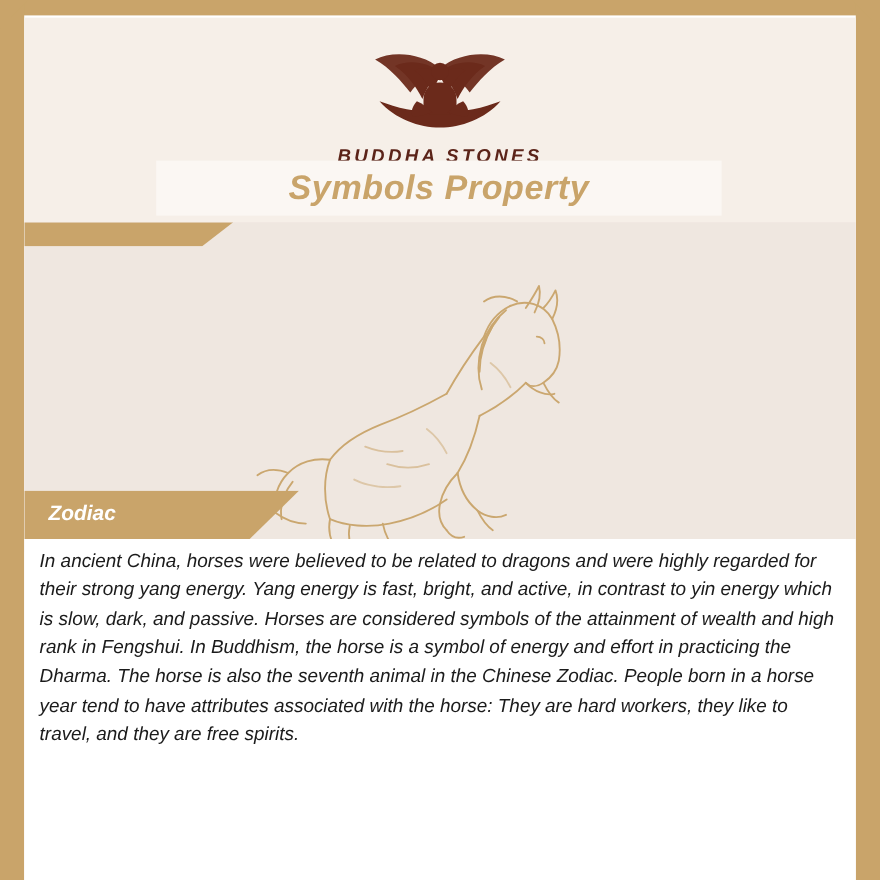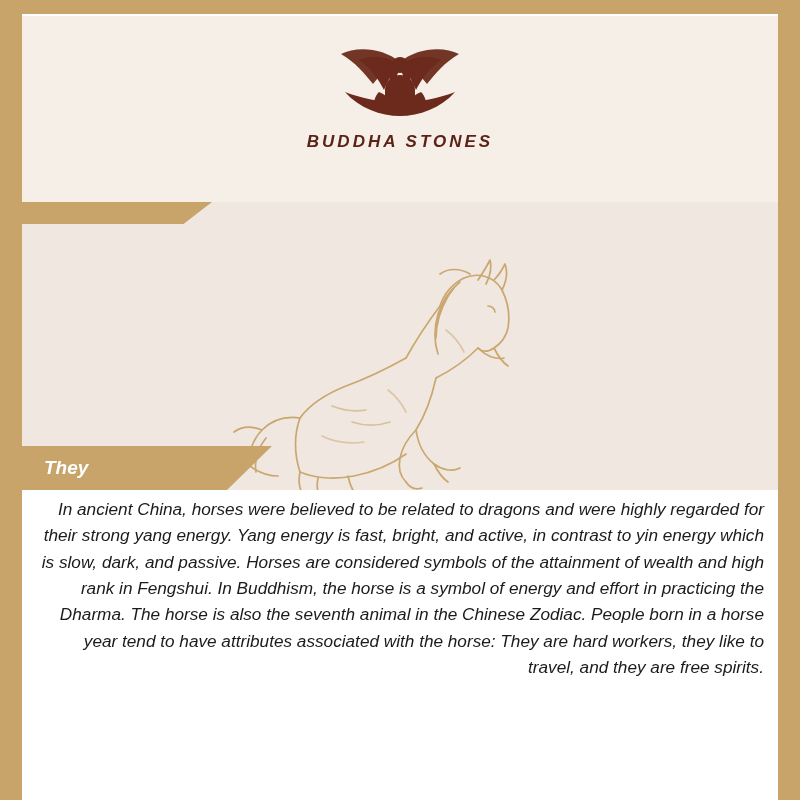--- a/index.html
+++ b/index.html
@@ -175,21 +175,21 @@
   .keywords .star {
     color: #c9a46a;
     font-size: 23px;
     padding: 0 1px;
   }
   .paragraph {
     margin: 6px 14px 0 14px;
     font-size: 17.2px;
     line-height: 1.53;
     color: #1b1b1b;
-    text-align: right;
+    text-align: left;
     font-family: "Liberation Sans", sans-serif;
   }
 </style>
 </head>
 <body>
 
 <div class="page">
 
   <div class="band-top"></div>
   <div class="band-left"></div>
@@ -214,20 +214,23 @@
 
           <circle cx="95" cy="33" r="8"></circle>
           <path d="M95 43 C86 43 80 50 80 58 L80 66 C80 70 84 72 88 72 L102 72 C106 72 110 70 110 66 L110 58 C110 50 104 43 95 43 Z"></path>
           <path d="M74 60 C70 64 68 70 70 74 C76 74 84 72 88 70 C84 66 79 62 74 60 Z"></path>
           <path d="M116 60 C120 64 122 70 120 74 C114 74 106 72 102 70 C106 66 111 62 116 60 Z"></path>
         </g>
       </svg>
       <div class="logo-text">BUDDHA STONES</div>
     </div>
 
+    <div class="title-plate">
+      <div class="title-text">Symbols Property</div>
+    </div>
 
     <div class="illus-zone">
       <svg class="horse" width="400" height="290" viewBox="0 0 400 290">
         <g fill="none" stroke="#c9a46a" stroke-width="1.7" stroke-linecap="round" stroke-linejoin="round" opacity="0.95">
 
           <path d="M262 68 C276 62 292 66 300 80 C306 92 308 106 306 118 C304 128 298 134 292 138 C286 142 280 142 276 138"></path>
           <path d="M262 68 C250 74 242 84 238 96"></path>
           <path d="M300 80 C304 72 306 62 303 54 C300 60 296 66 292 70"></path>
           <path d="M284 74 C288 66 290 58 288 50 C284 58 280 64 276 70"></path>
           <path d="M276 138 C284 146 294 150 302 148"></path>
@@ -267,21 +270,21 @@
           <path d="M120 226 C132 232 148 234 162 232" opacity="0.5"></path>
           <path d="M186 180 C194 186 200 194 204 202" opacity="0.5"></path>
           <path d="M244 120 C252 126 258 134 262 142" opacity="0.5"></path>
         </g>
       </svg>
     </div>
 
     <div class="shoulder"></div>
 
     <div class="label-tab">
-      <span>They</span>
+      <span>Zodiac</span>
     </div>
 
     <div class="body-panel">
       <div class="paragraph">In ancient China, horses were believed to be related to dragons and were highly regarded for their strong yang energy. Yang energy is fast, bright, and active, in contrast to yin energy which is slow, dark, and passive. Horses are considered symbols of the attainment of wealth and high rank in Fengshui. In Buddhism, the horse is a symbol of energy and effort in practicing the Dharma. The horse is also the seventh animal in the Chinese Zodiac. People born in a horse year tend to have attributes associated with the horse: They are hard workers, they like to travel, and they are free spirits.</div>
     </div>
 
   </div>
 
   <div class="corner-tl"></div>
   <div class="corner-tr"></div>

